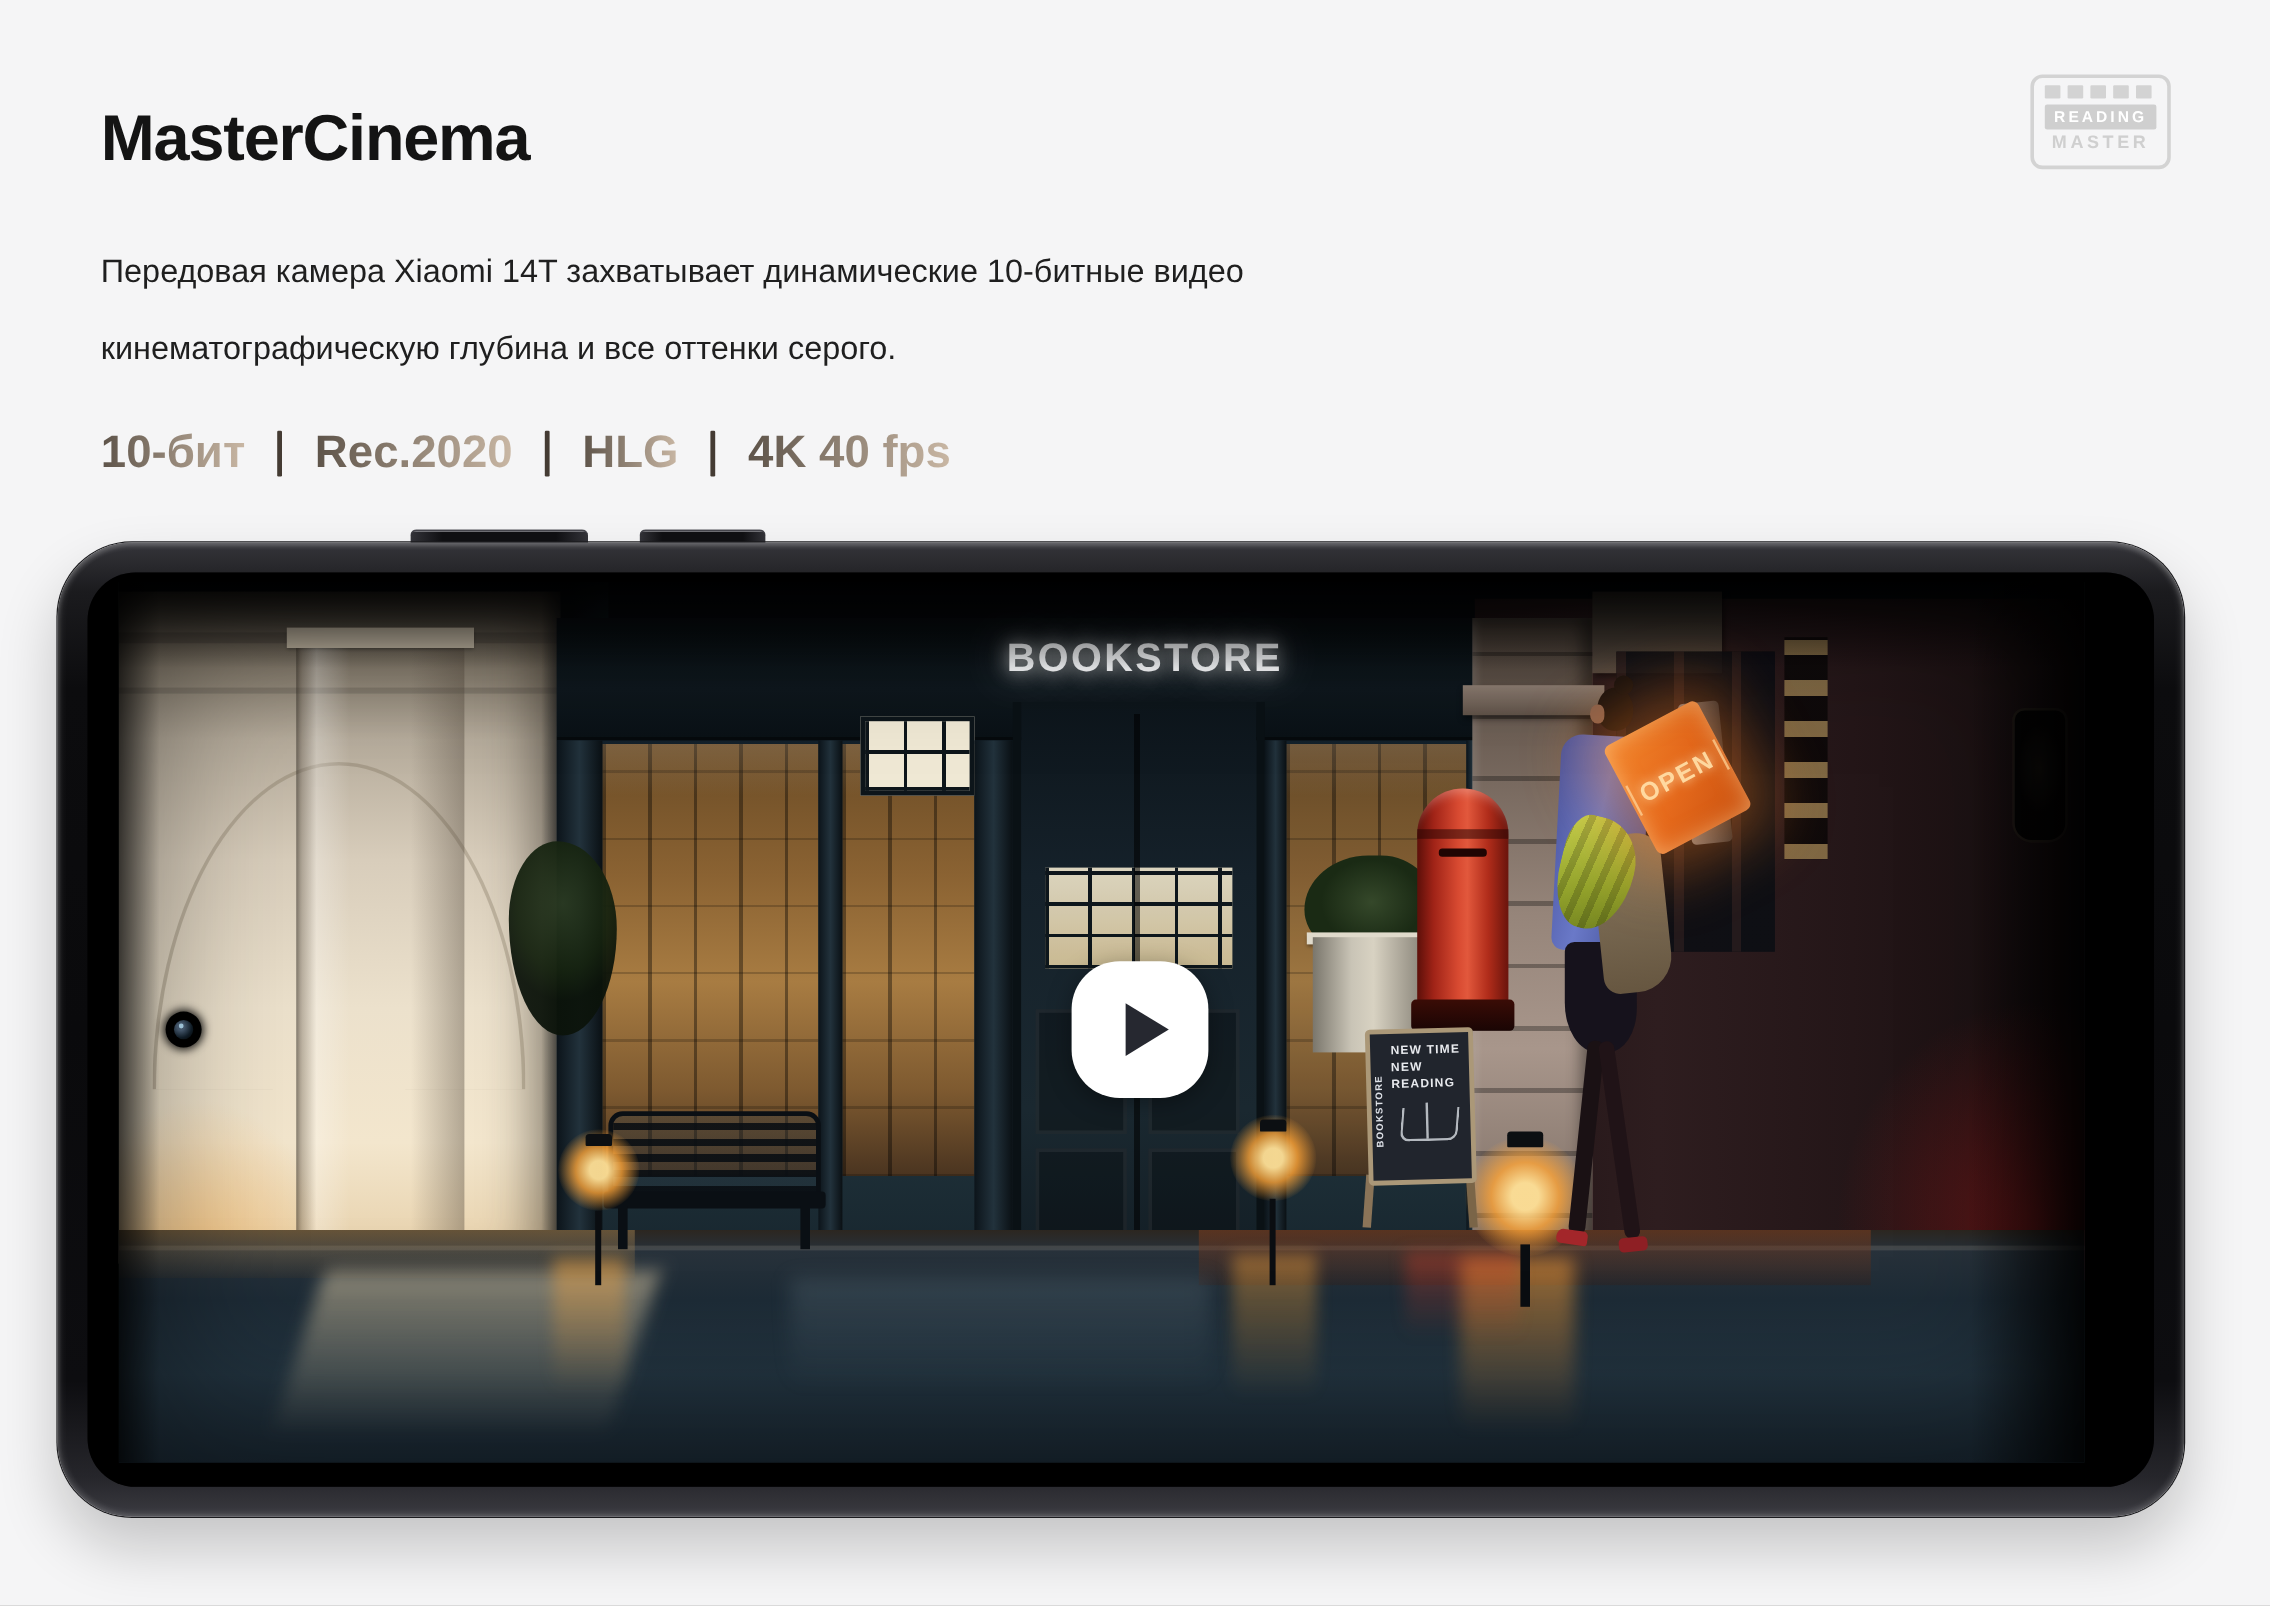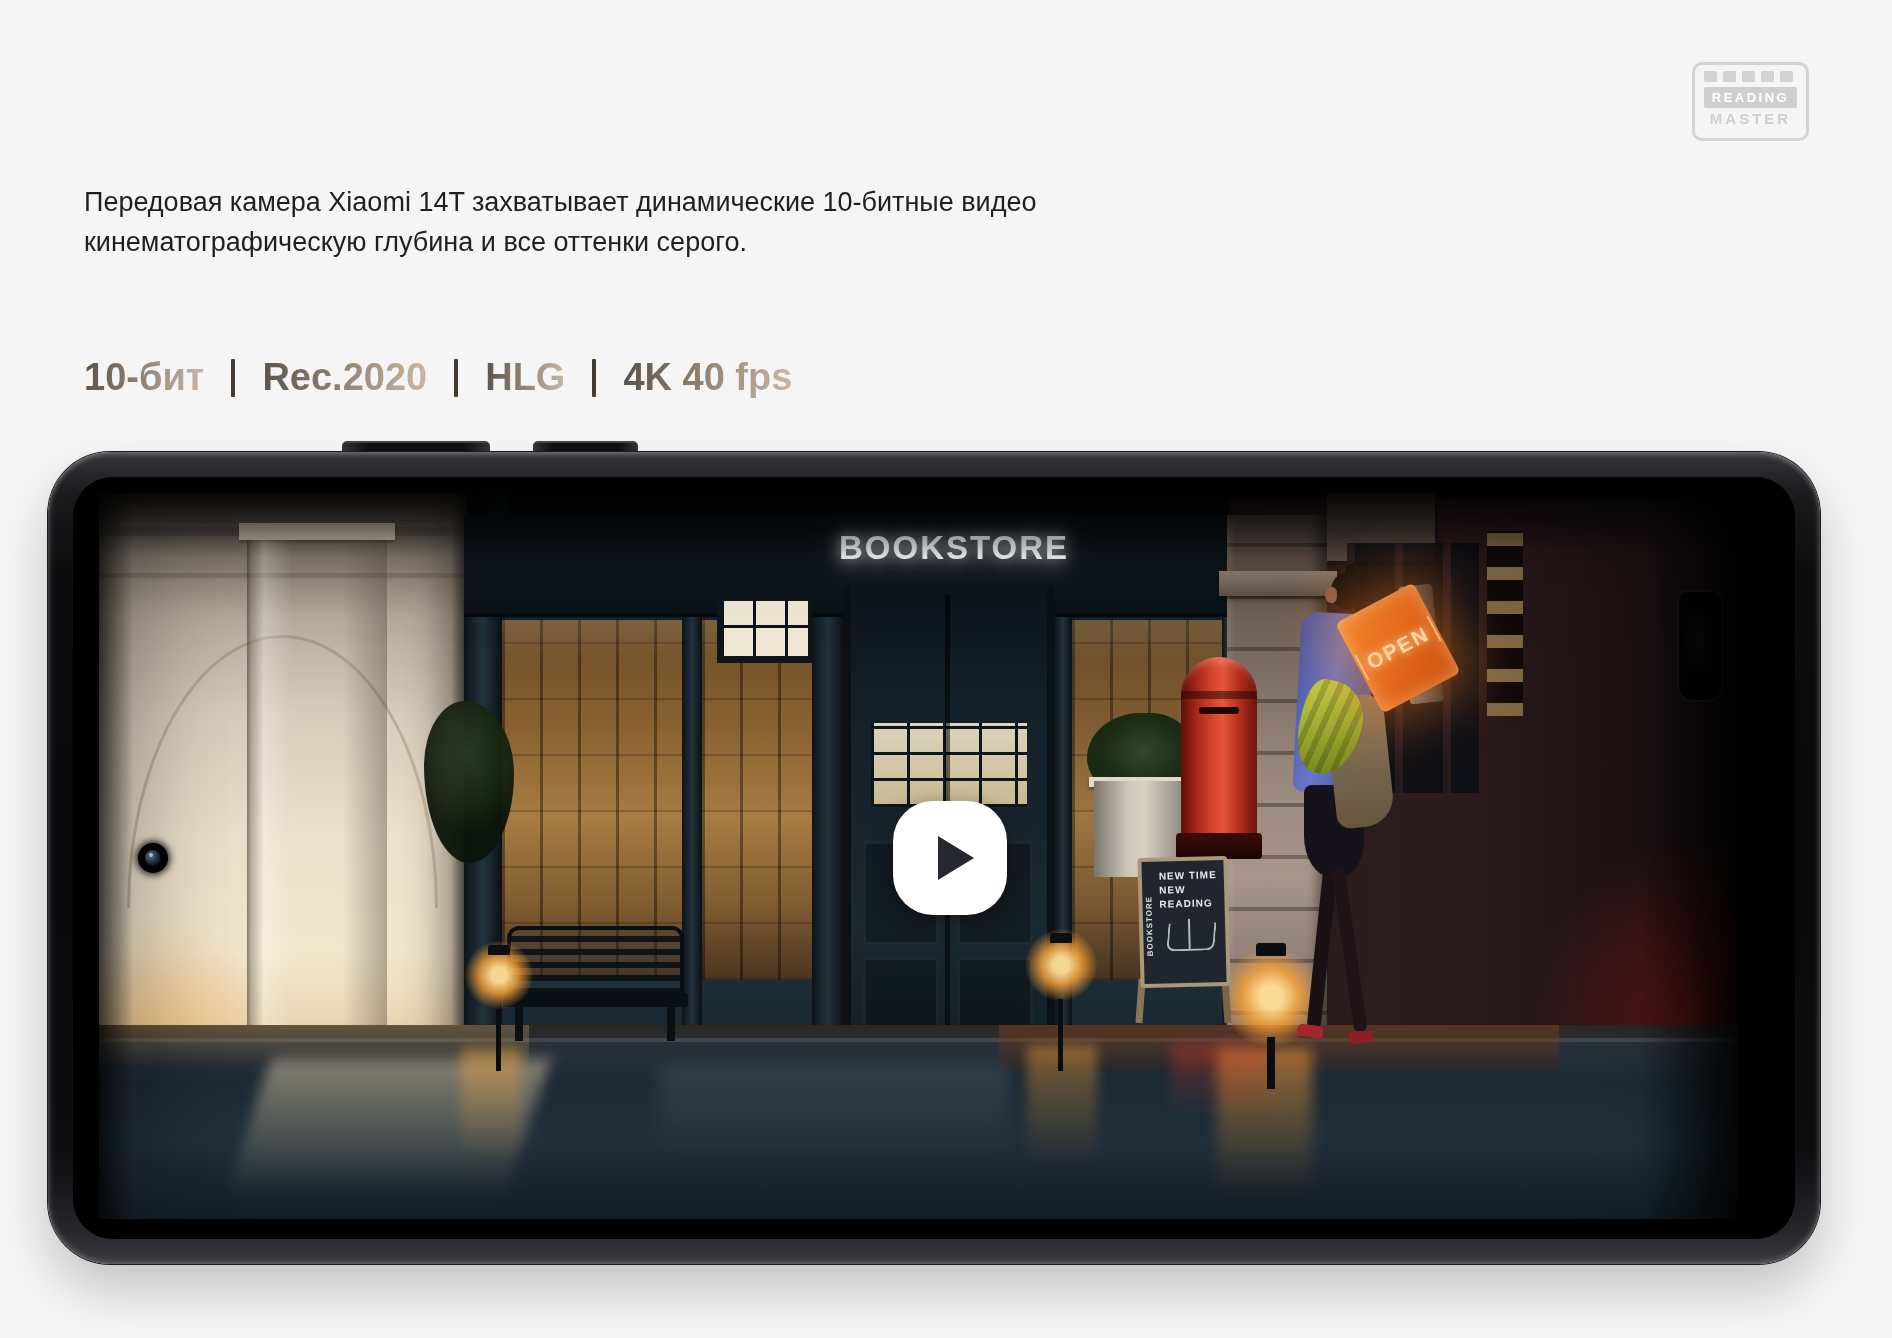--- a/index.html
+++ b/index.html
@@ -2,21 +2,21 @@
 <html><head>
 <meta charset="utf-8">
 <style>
   html,body{margin:0;padding:0;background:#f5f5f6;font-family:"Liberation Sans",sans-serif;}
   .stage{position:relative;width:1892px;height:1338px;background:#f5f5f6;overflow:hidden;}
   .abs{position:absolute;}
 
   
   .title{left:84px;top:84px;font-size:54px;font-weight:700;color:#141414;letter-spacing:-1px;}
   .desc{left:84px;top:182px;font-size:27px;line-height:40px;color:#1f1f1f;}
-  .desc span{display:block;}
+  .desc span{display:block;margin-top:24px;}
 
   
   .specs{left:84px;top:356px;display:flex;align-items:center;gap:27px;}
   .spec-item{font-size:38px;font-weight:700;background:linear-gradient(90deg,#5d5349 0%,#c9b7a4 100%);-webkit-background-clip:text;background-clip:text;color:transparent;letter-spacing:0;}
   .spec-sep{width:4px;height:38px;background:#443b33;border-radius:1px;}
 
   
   .mc-logo{left:1692px;top:62px;width:117px;height:79px;border:3px solid #d3d3d3;border-radius:10px;box-sizing:border-box;padding:6px 9px 4px 9px;}
   .mc-film{display:flex;gap:6px;}
   .mc-film i{display:block;width:13px;height:11px;background:#d3d3d3;border-radius:1px;}
@@ -164,20 +164,21 @@
   .cam-lens{left:7px;top:7px;width:16px;height:16px;border-radius:50%;background:radial-gradient(circle at 35% 35%,#44566a 0 20%,#101c26 62%,#000 100%);}
   .cam-dot{left:11px;top:10px;width:4px;height:4px;border-radius:50%;background:rgba(180,220,240,.8);}
   .play-btn{left:794px;top:316px;width:114px;height:114px;background:#ffffff;border-radius:40px;display:flex;align-items:center;justify-content:center;box-shadow:0 4px 20px rgba(0,0,0,.35);cursor:pointer;}
   .play-tri{position:static;width:0;height:0;border-left:36px solid #262830;border-top:22px solid transparent;border-bottom:22px solid transparent;margin-left:12px;}
 </style>
 </head>
 <body>
 
 <div class="stage">
 
+  <div class="abs title">MasterCinema</div>
 
   <div class="abs desc">
     <span>Передовая камера Xiaomi 14T захватывает динамические 10-битные видео</span>
     <span>кинематографическую глубина и все оттенки серого.</span>
   </div>
 
   <div class="abs specs">
     <div class="spec-item">10-бит</div>
     <div class="spec-sep"></div>
     <div class="spec-item">Rec.2020</div>

